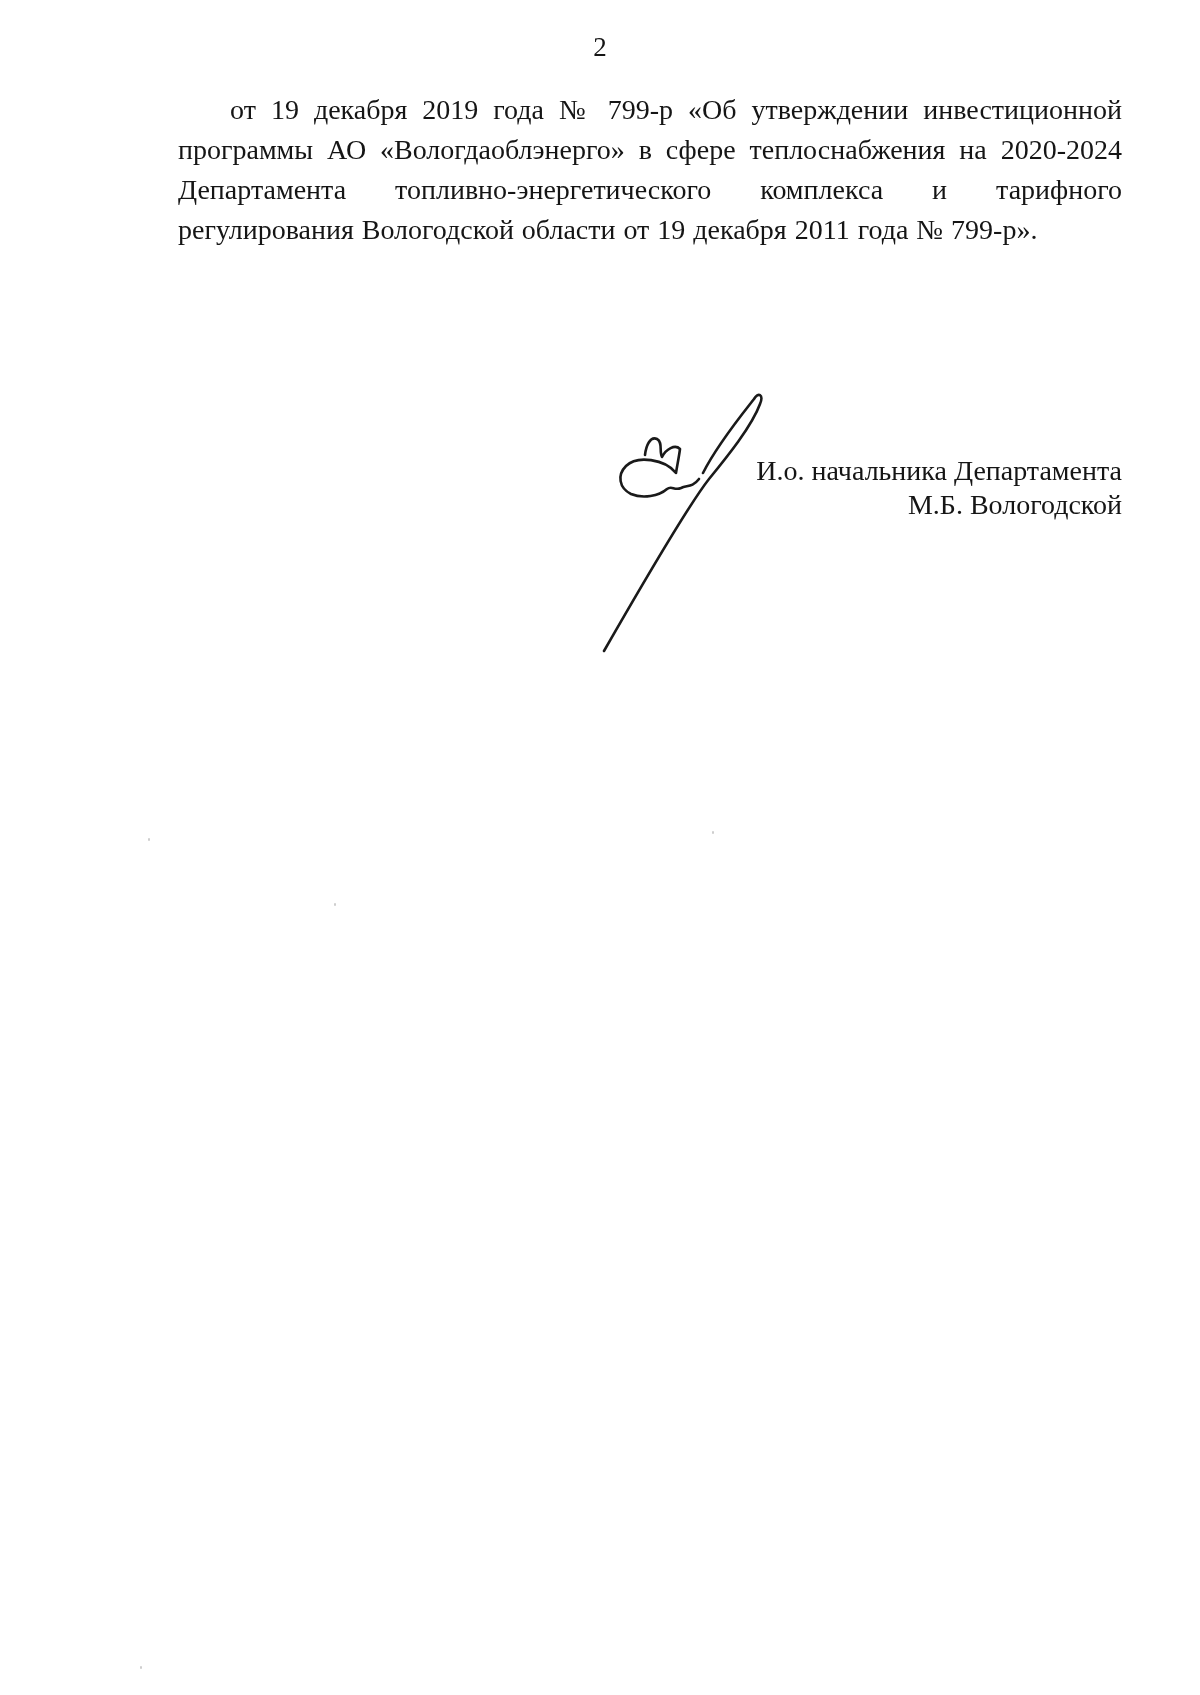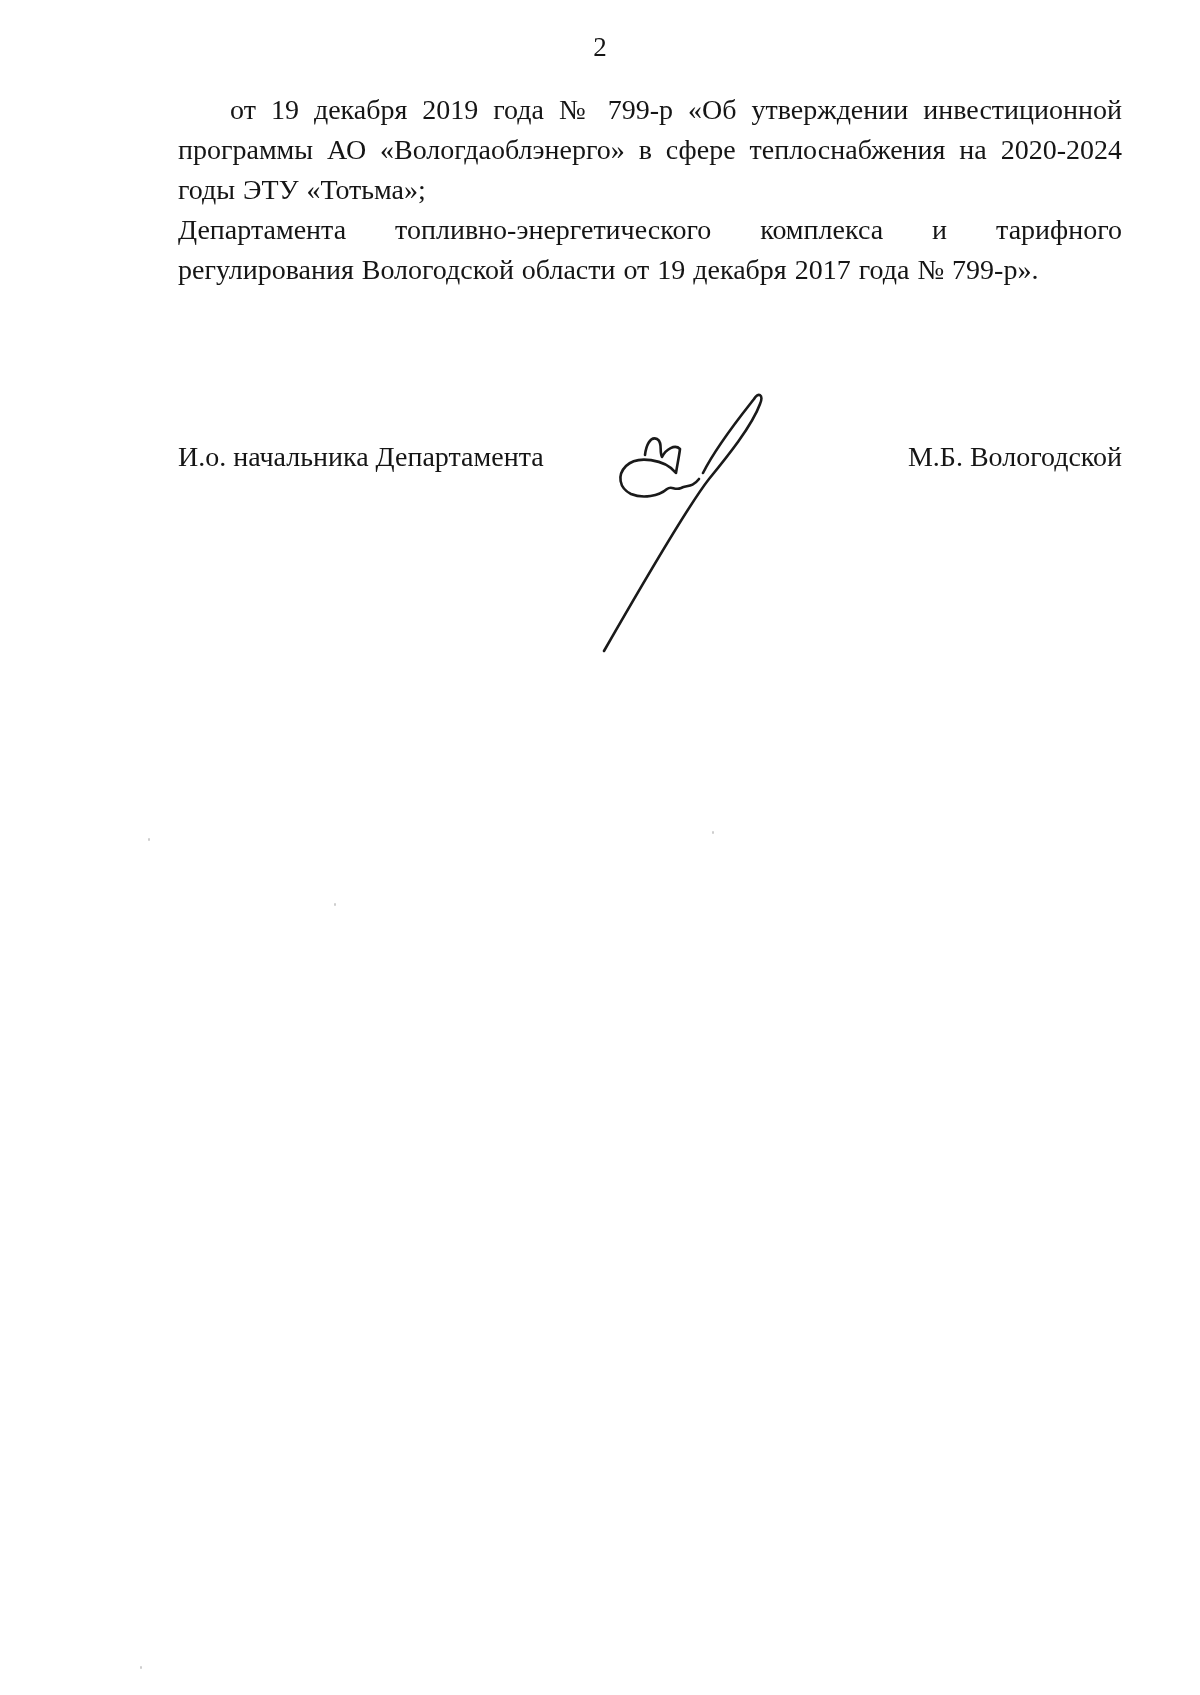--- a/index.html
+++ b/index.html
@@ -42,27 +42,28 @@
   .jl {
     text-align: justify;
     text-align-last: justify;
   }
   .ind {
     text-indent: 52px;
   }
   .sig-row {
     position: absolute;
     left: 178px;
-    top: 440px;
+    top: 454px;
     width: 944px;
     display: flex;
     justify-content: space-between;
     align-items: flex-end;
     font-size: 28px;
     line-height: 34px;
+    flex-direction: column;
   }
   .sig-svg {
     position: absolute;
     left: 575px;
     top: 383px;
     width: 195px;
     height: 275px;
   }
   .speck {
     position: absolute;
@@ -80,23 +81,22 @@
 </head>
 <body>
 
 <div class="page">
 
   <div class="pagenum">2</div>
 
   <div class="body-text">
     <div class="line jl ind">от 19 декабря 2019 года № 799-р «Об утверждении инвестиционной</div>
     <div class="line jl">программы АО «Вологдаоблэнерго» в сфере теплоснабжения на 2020-2024</div>
-    <div class="line">годы ЭТУ «Тотьма»;</div>
     <div class="line jl">Департамента топливно-энергетического комплекса и тарифного</div>
-    <div class="line">регулирования Вологодской области от 19 декабря 2017 года № 799-р».</div>
+    <div class="line">регулирования Вологодской области от 19 декабря 2011 года № 799-р».</div>
   </div>
 
   <div class="sig-row">
     <span>И.о. начальника Департамента</span>
     <span>М.Б. Вологодской</span>
   </div>
 
   <svg class="sig-svg" viewBox="0 0 195 275" xmlns="http://www.w3.org/2000/svg">
     <g fill="none" stroke="#1a1a1a" stroke-width="2.6" stroke-linecap="round" stroke-linejoin="round">
 

